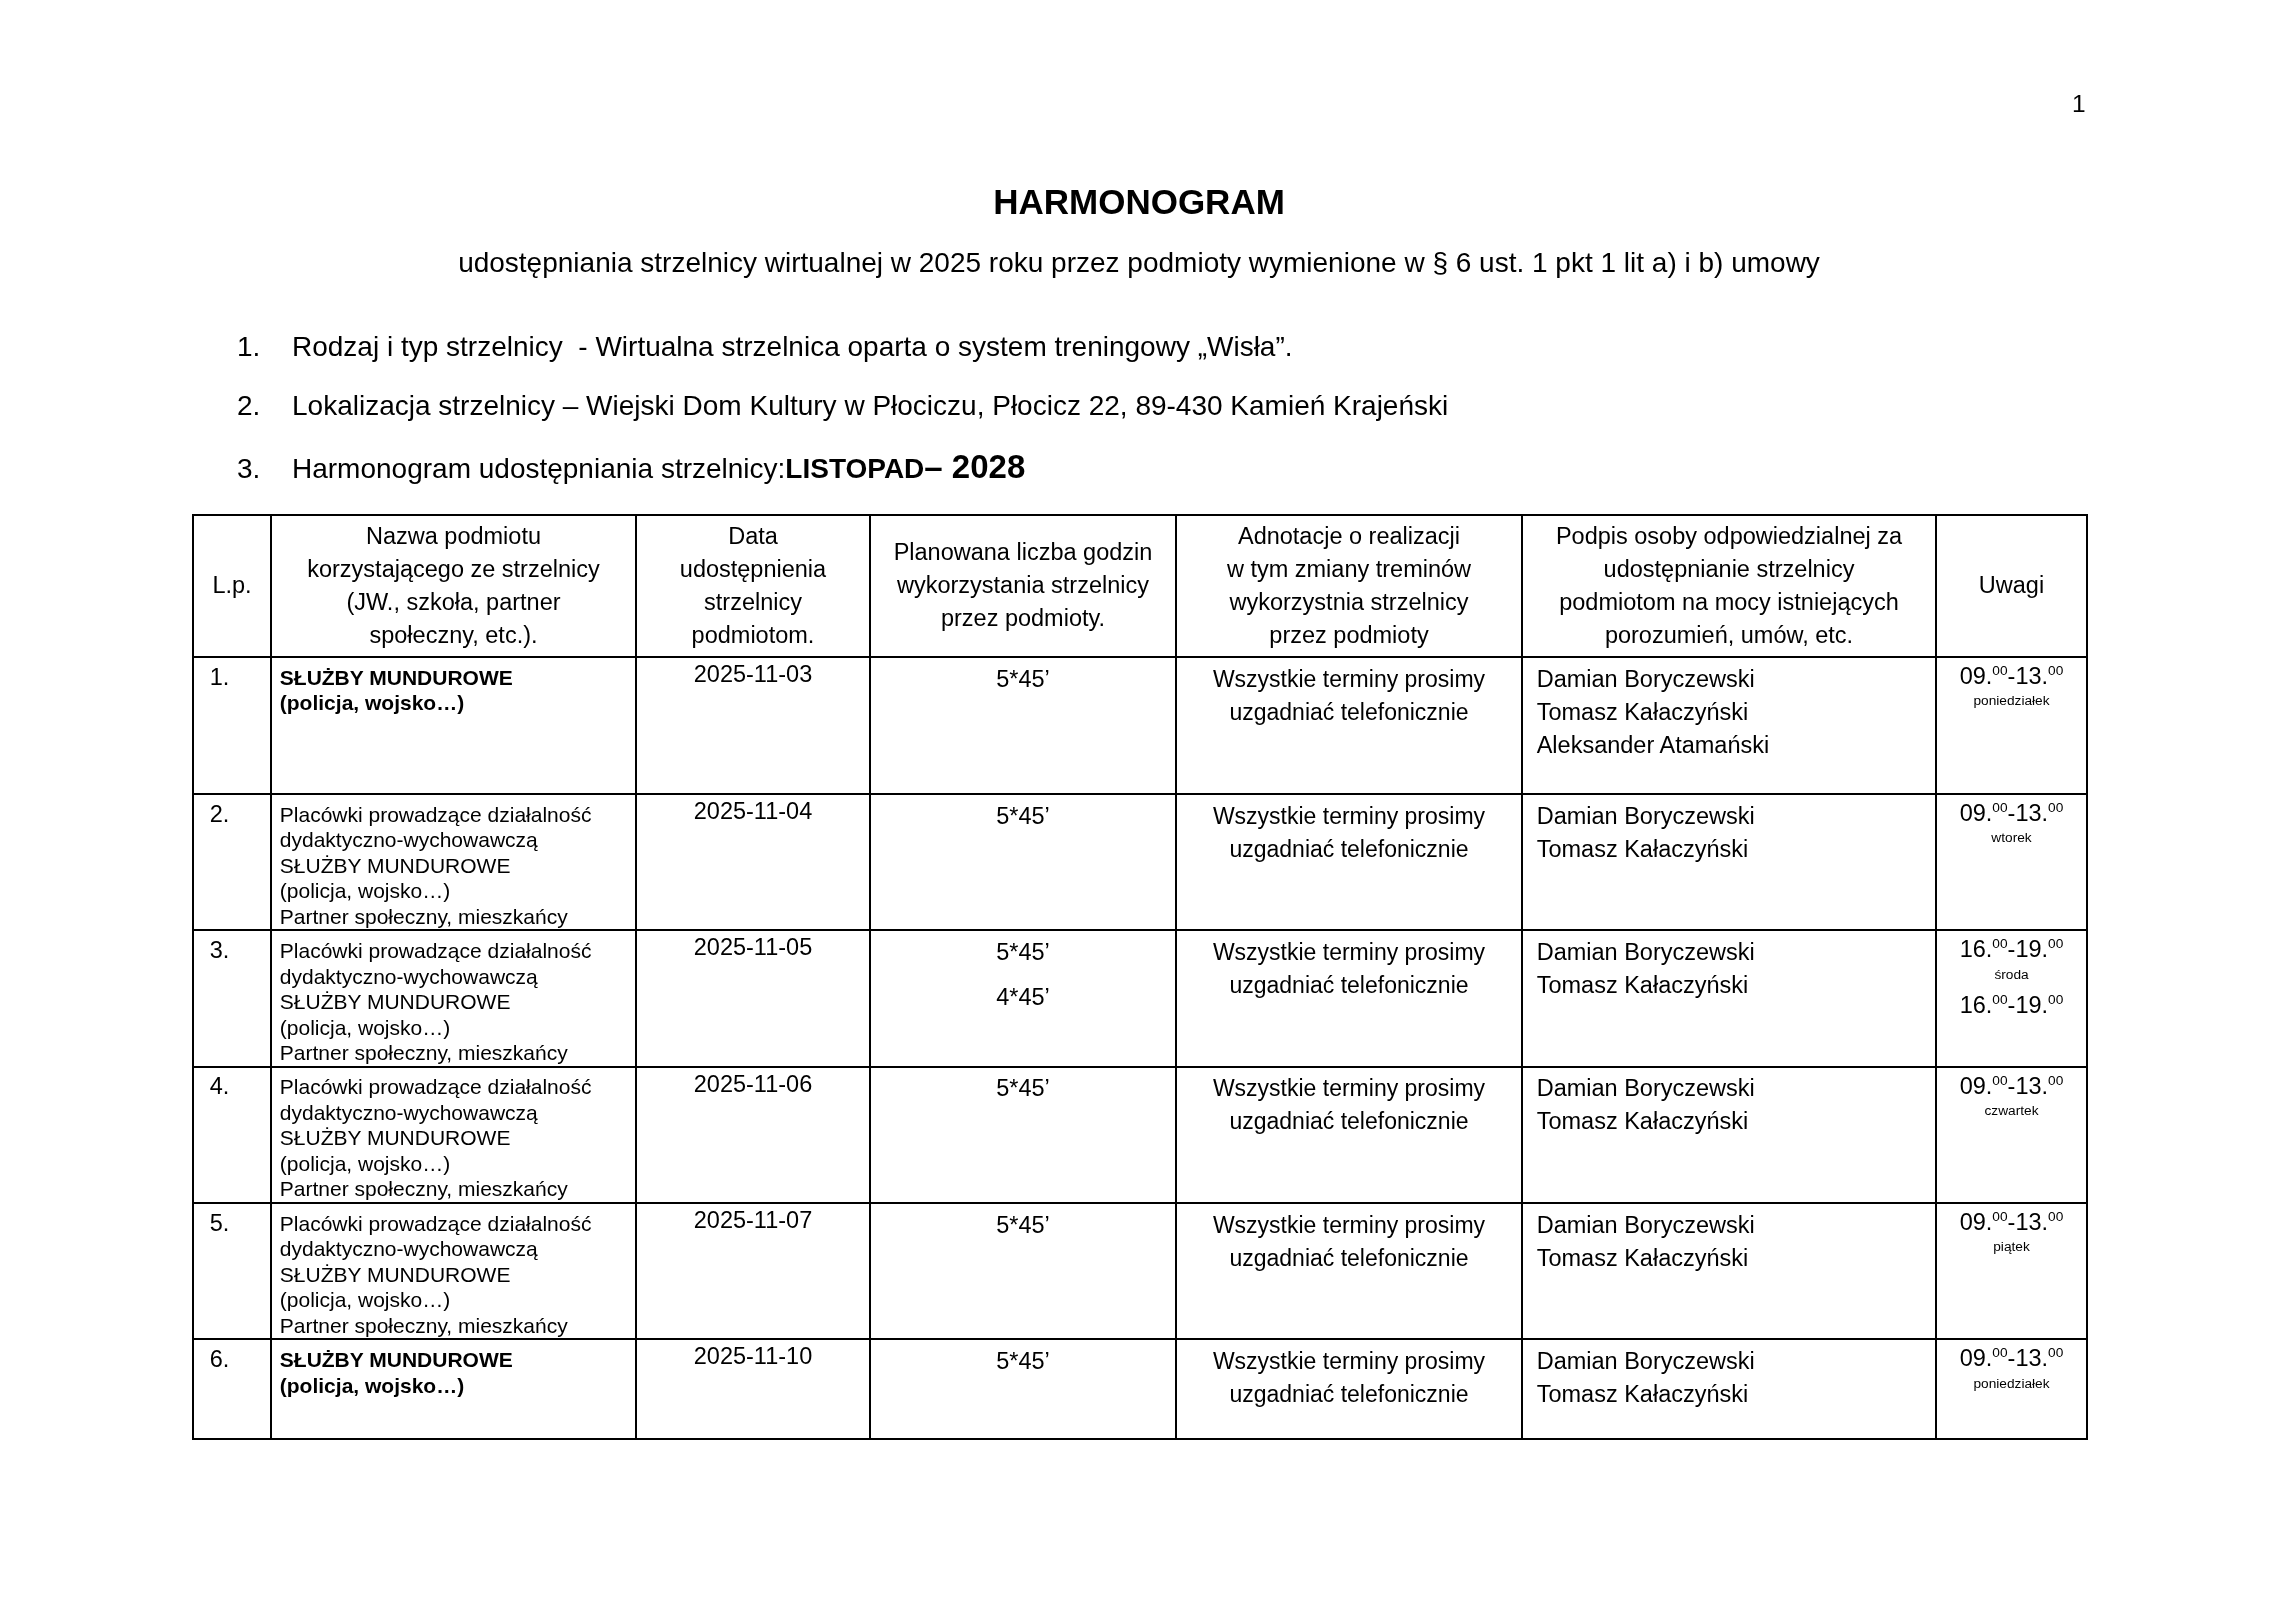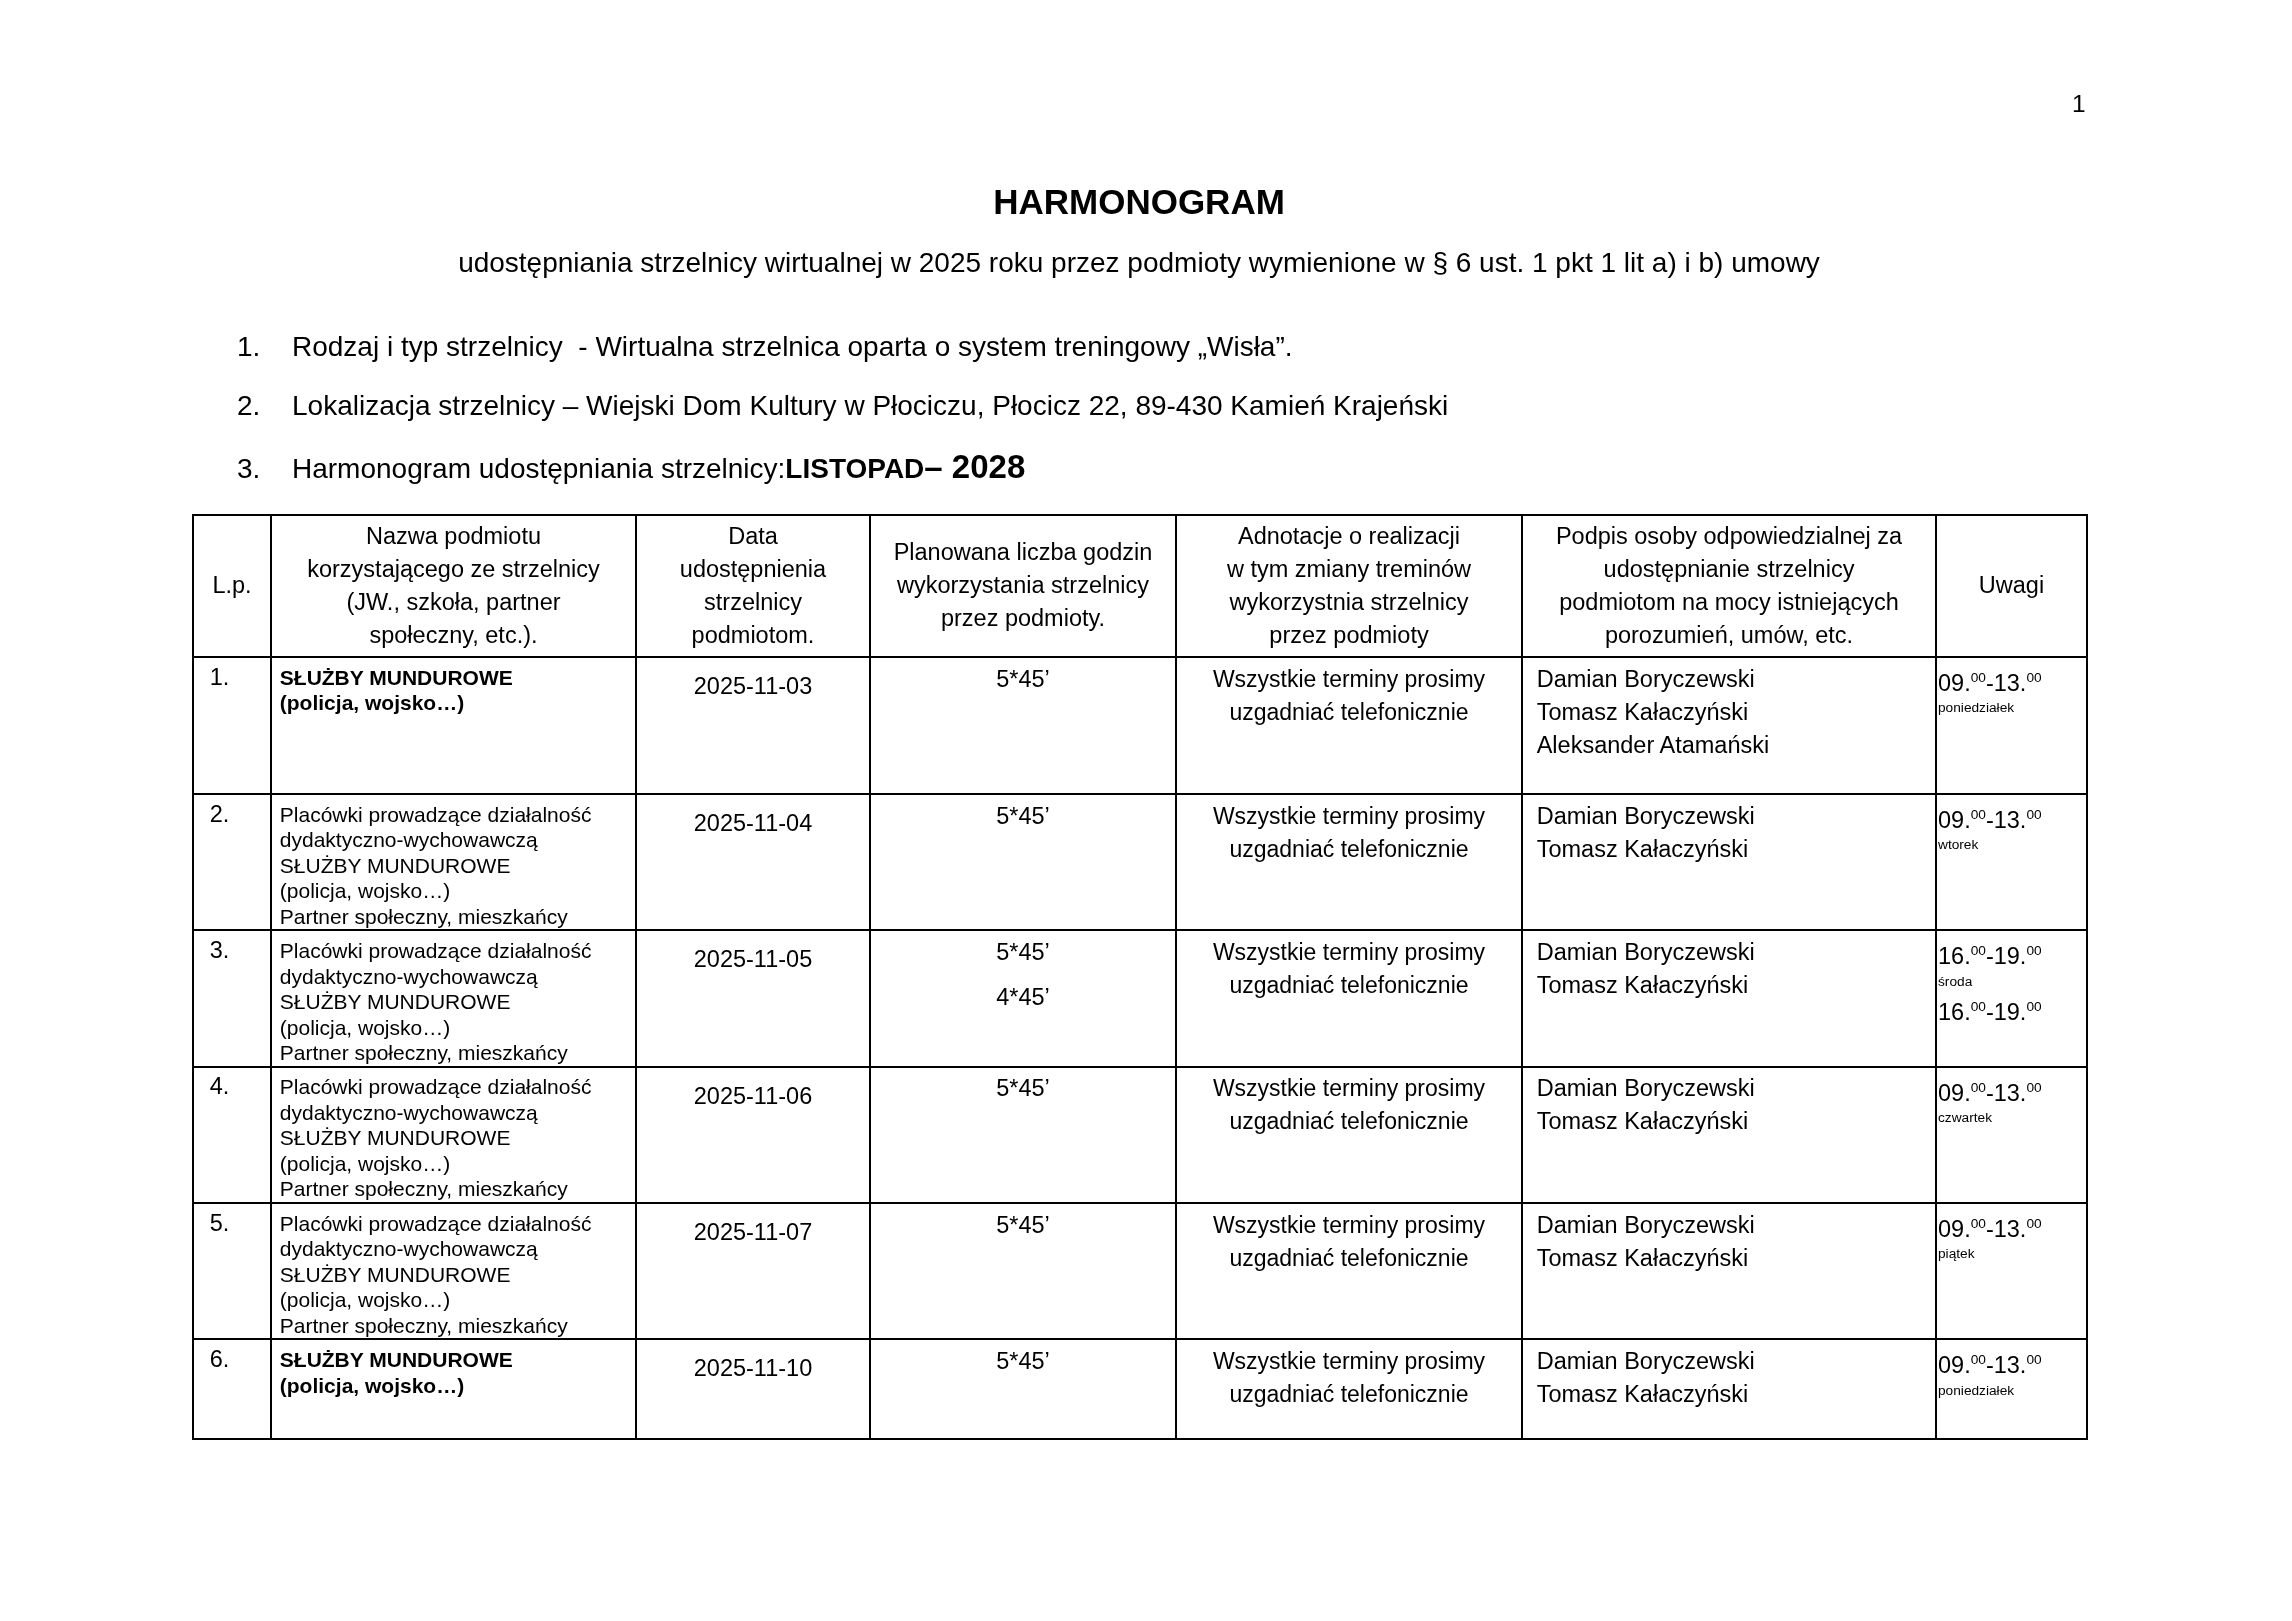--- a/index.html
+++ b/index.html
@@ -46,26 +46,26 @@
   .schedule-table tbody tr:nth-child(5){ height:134px; }
   .schedule-table tbody tr:nth-child(6){ height:100px; }
   .schedule-table th {
     vertical-align:middle; text-align:center;
     font-weight:normal; font-size:23.5px; line-height:33px;
     padding:3.9px 5.9px;
   }
   td.lp   { font-size:23.5px; text-align:left; padding:5.9px 3.9px 0 15.7px; }
   td.subject { font-size:21px; line-height:25.5px; padding:6.9px 5.9px 0 7.8px; }
   td.subject.bold { font-weight:bold; }
-  td.date { font-size:23.5px; text-align:center; padding-top:14px; line-height:29px; }
+  td.date { font-size:23.5px; text-align:center; padding-top:2px; line-height:29px; }
   td.hours{ font-size:23.5px; text-align:center; padding-top:6.9px; line-height:29px; }
   td.hours .hours-line + .hours-line { margin-top:15.7px; }
   td.note { font-size:23px; text-align:center; line-height:33px; padding:4.9px 11.8px 0 11.8px; }
   td.sign { font-size:23.5px; line-height:33px; padding:4.9px 5.9px 0 13.7px; }
-  td.remarks { padding-top:12px; }
+  td.remarks { text-align:center; padding-top:5px; }
   .time { font-size:23.5px; line-height:27.4px; }
   .time sup { font-size:13.7px; line-height:0; }
   .day  { font-size:13.7px; line-height:17.6px; margin-top:2px; }
   .day + .time { margin-top:8.8px; }
 </style>
 </head>
 <body>
 
 <div class="page-number">1</div>
 

